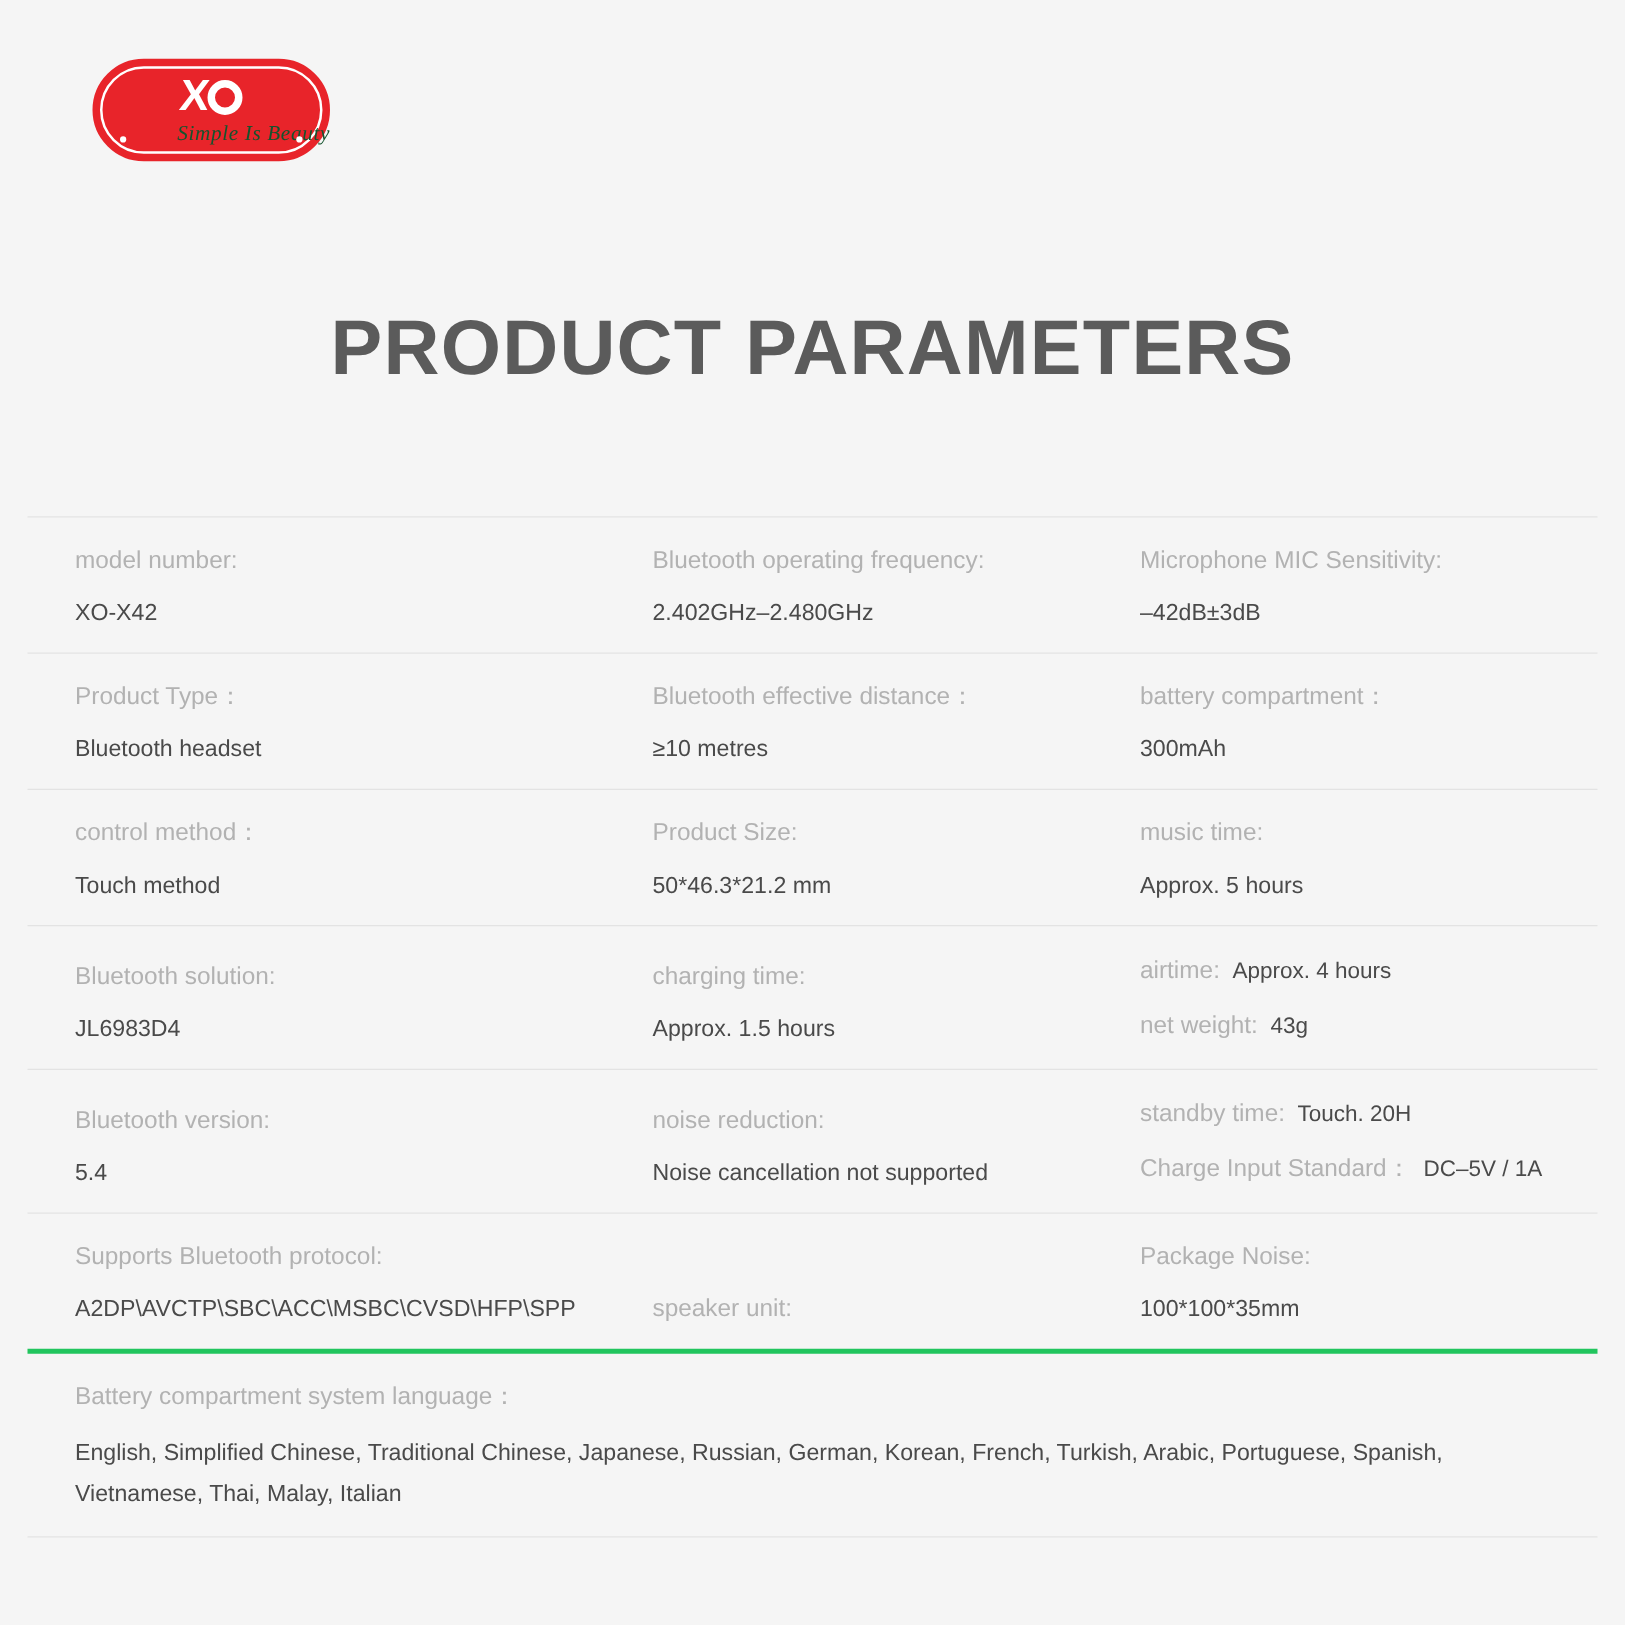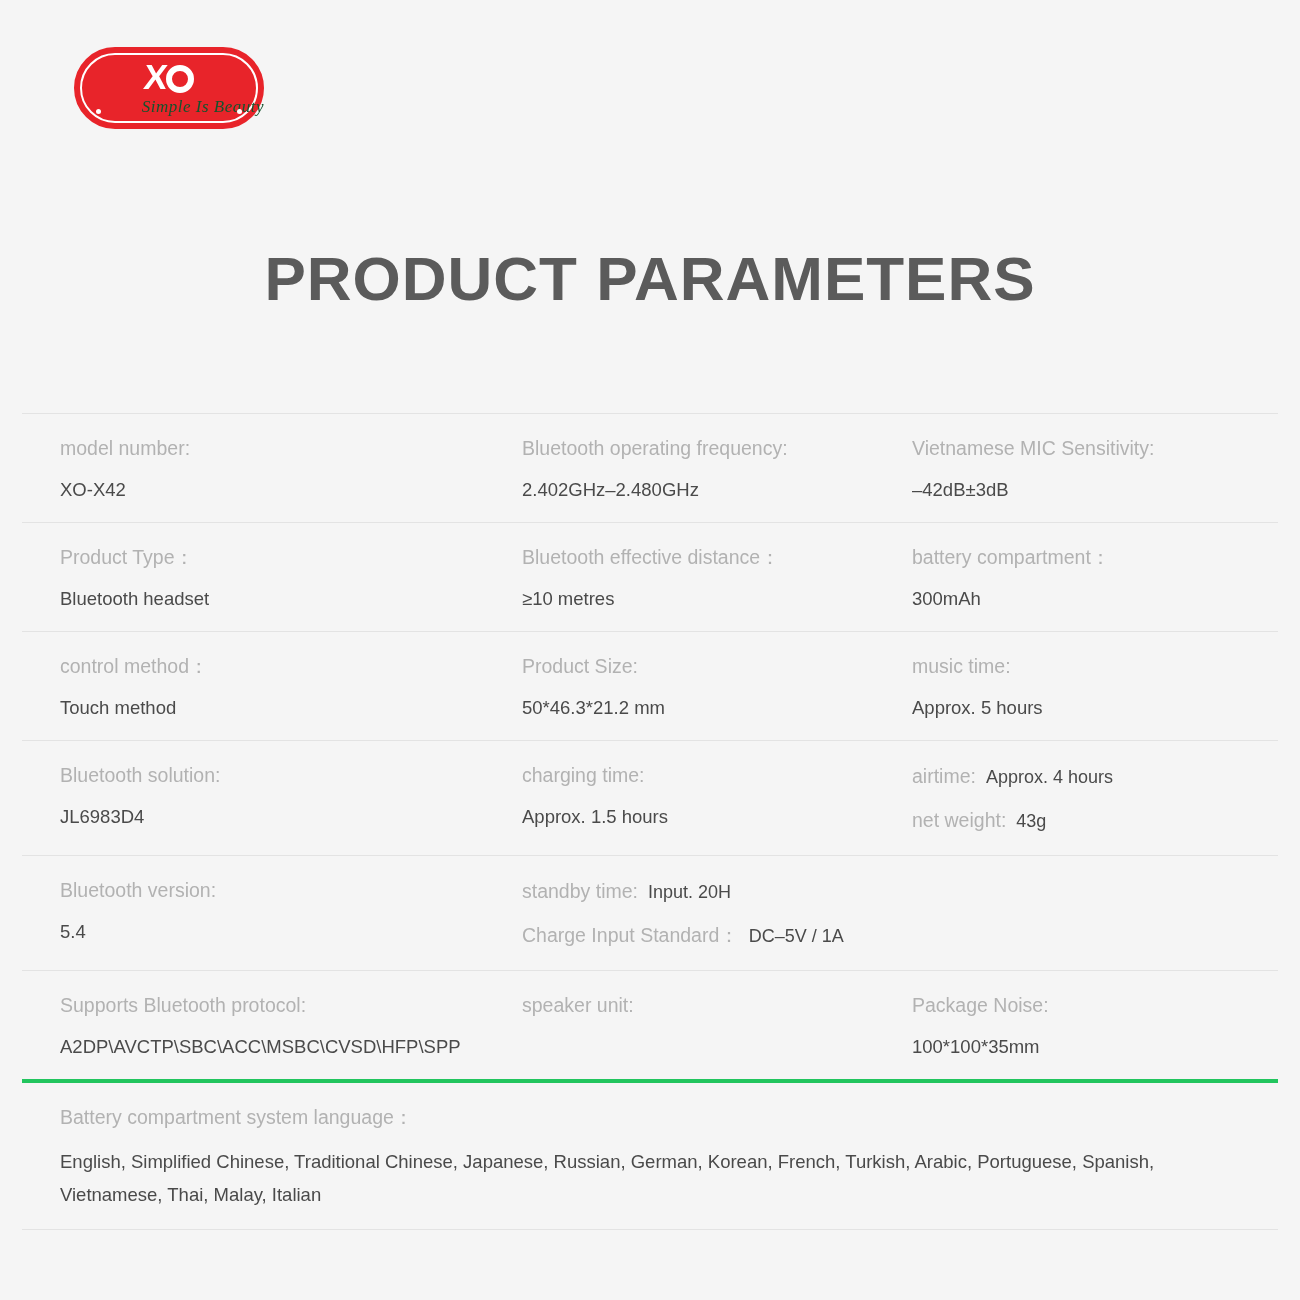--- a/index.html
+++ b/index.html
@@ -107,20 +107,21 @@
     position: absolute;
     left: 22px;
     top: 413px;
     width: 1256px;
   }
   .row {
     display: flex;
     border-top: 1px solid #e3e3e3;
     padding: 18px 0 16px 0;
     box-sizing: border-box;
+    align-items: flex-end;
   }
   .row:last-child { border-bottom: 1px solid #e3e3e3; }
   .cell {
     box-sizing: border-box;
     padding-left: 38px;
   }
   .c1 { width: 462px; }
   .c2 { width: 390px; }
   .c3 { width: 404px; }
 
@@ -192,21 +193,21 @@
     <div class="row">
       <div class="cell c1">
         <div class="lbl">model number:</div>
         <div class="val">XO-X42</div>
       </div>
       <div class="cell c2">
         <div class="lbl">Bluetooth operating frequency:</div>
         <div class="val">2.402GHz–2.480GHz</div>
       </div>
       <div class="cell c3">
-        <div class="lbl">Vietnamese MIC Sensitivity:</div>
+        <div class="lbl">Microphone MIC Sensitivity:</div>
         <div class="val">–42dB±3dB</div>
       </div>
     </div>
 
     <div class="row">
       <div class="cell c1">
         <div class="lbl">Product Type：</div>
         <div class="val">Bluetooth headset</div>
       </div>
       <div class="cell c2">
@@ -251,23 +252,27 @@
           <span class="k">net weight:</span><span class="v">43g</span>
         </div>
       </div>
     </div>
 
     <div class="row">
       <div class="cell c1">
         <div class="lbl">Bluetooth version:</div>
         <div class="val">5.4</div>
       </div>
-      <div class="cell c3">
-        <div class="pairline">
-          <span class="k">standby time:</span><span class="v">Input. 20H</span>
+      <div class="cell c2">
+        <div class="lbl">noise reduction:</div>
+        <div class="val">Noise cancellation not supported</div>
+      </div>
+      <div class="cell c3">
+        <div class="pairline">
+          <span class="k">standby time:</span><span class="v">Touch. 20H</span>
         </div>
         <div class="pairline">
           <span class="k">Charge Input Standard：</span><span class="v">DC–5V / 1A</span>
         </div>
       </div>
     </div>
 
     <div class="row">
       <div class="cell c1">
         <div class="lbl">Supports Bluetooth protocol:</div>

